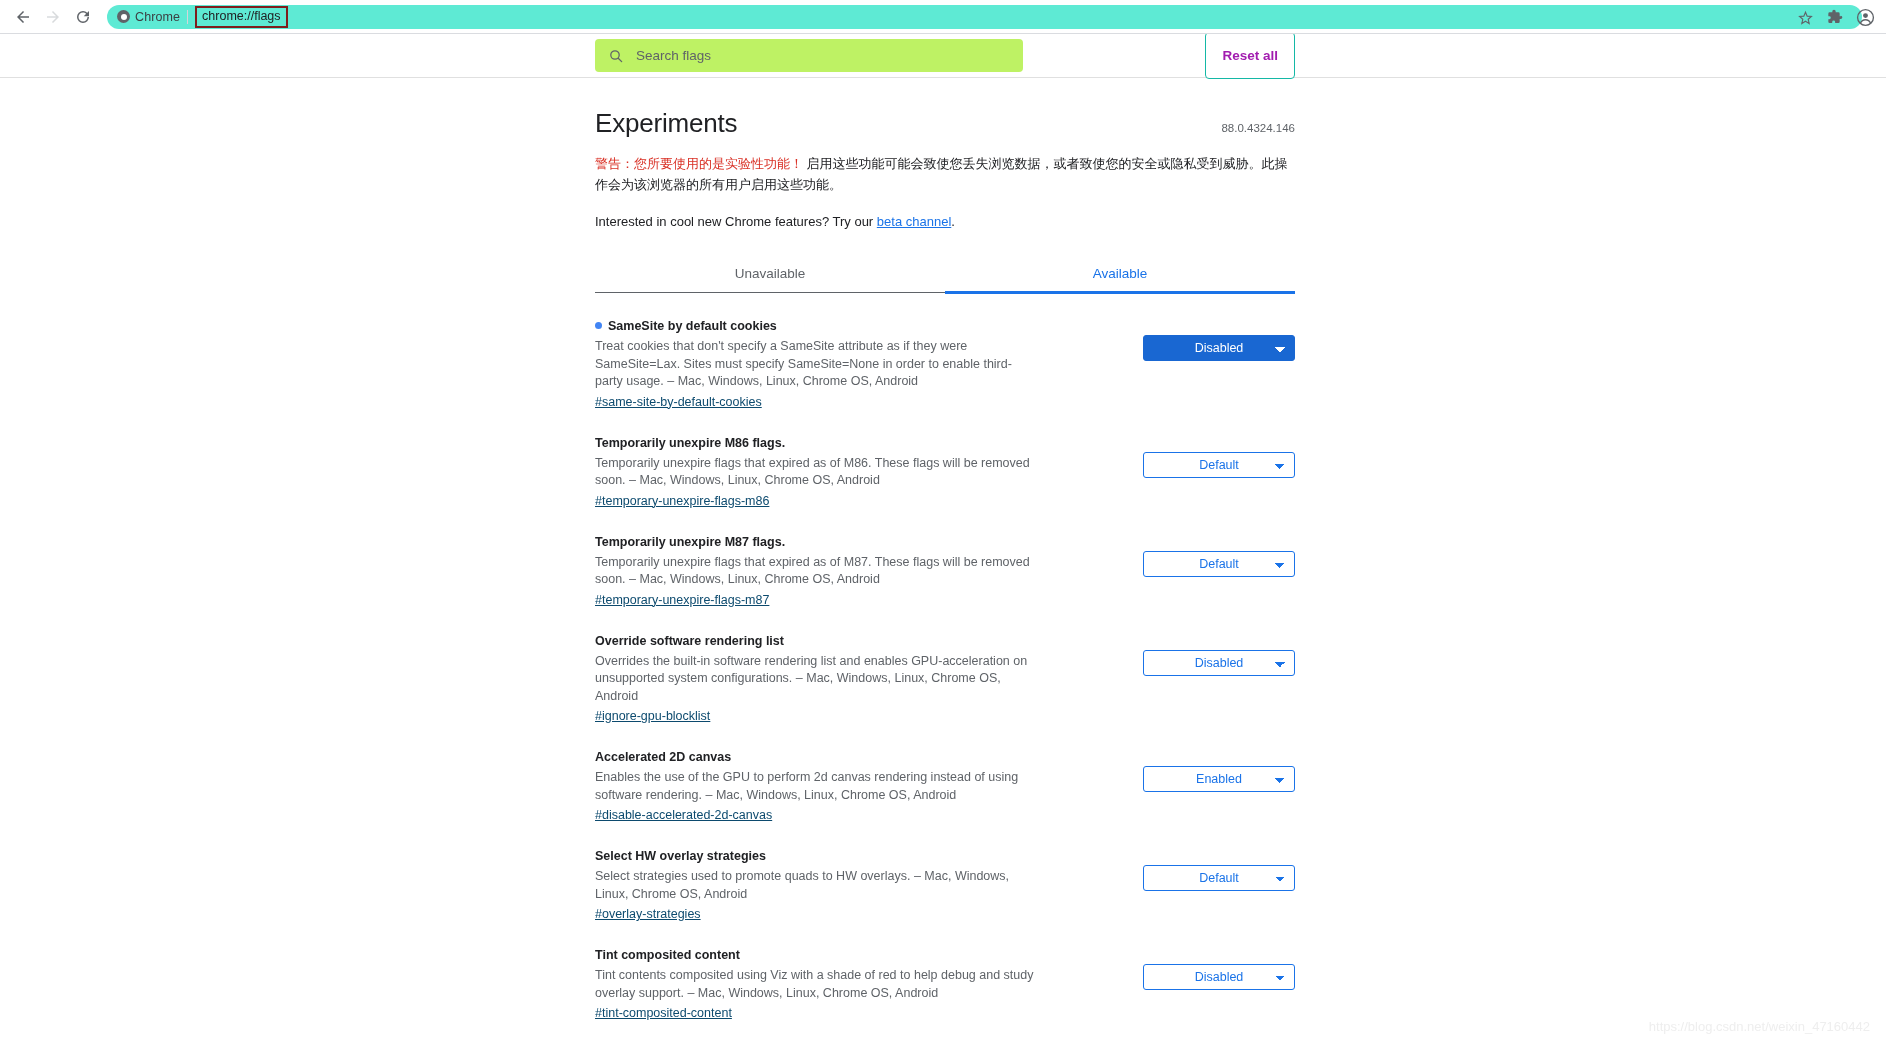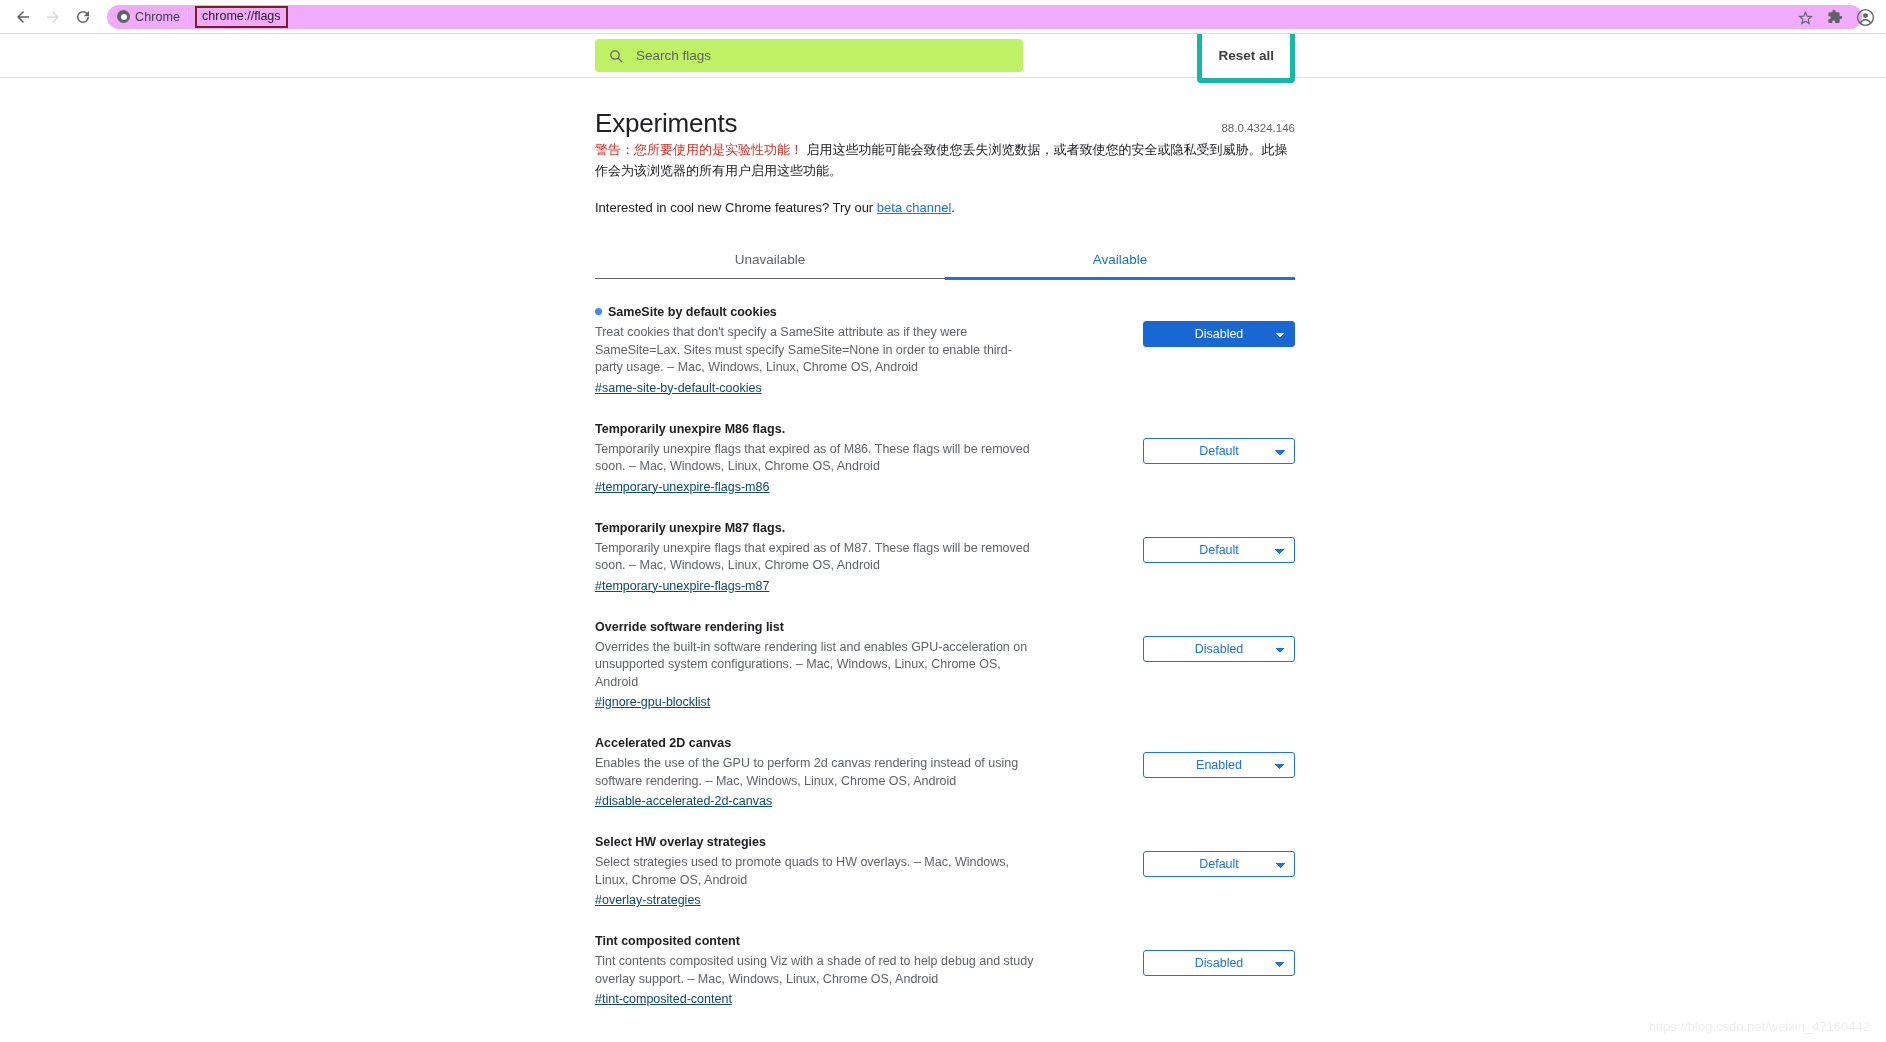--- a/index.html
+++ b/index.html
@@ -36,21 +36,21 @@
     flex: 0 0 auto;
   }
   .nav-btn svg { display: block; }
   .nav-btn.disabled svg { opacity: .38; }
 
   .omnibox {
     flex: 1 1 auto;
     height: 24px;
     margin-left: 9px;
     margin-right: 10px;
-    background: #f0abfc;
+    background: #5eead4;
     border-radius: 13px;
     display: flex;
     align-items: center;
     padding: 0 10px;
     box-sizing: border-box;
     min-width: 0;
   }
   .omnibox-chip {
     display: flex;
     align-items: center;
@@ -148,24 +148,24 @@
     background: transparent;
     font-family: "Liberation Sans", sans-serif;
     font-size: 13.5px;
     color: #202124;
     width: 100%;
     padding: 0;
   }
   .search-input::placeholder { color: #5f6368; opacity: 1; }
 
   .reset-all-btn {
-    border: 5px solid #14b8a6;
+    border: 1px solid #14b8a6;
     border-radius: 4px;
     background: #fff;
-    color: #404040;
+    color: #a21caf;
     font-family: "Liberation Sans", sans-serif;
     font-size: 13.5px;
     font-weight: bold;
     padding: 16px 16px;
     cursor: pointer;
     line-height: 1;
   }
 
   .content-scroll {
     height: calc(100% - 45px);
@@ -192,20 +192,21 @@
     margin: 0;
     letter-spacing: -.2px;
   }
   .version {
     font-size: 11.5px;
     color: #5f6368;
     white-space: nowrap;
   }
 
   .warning {
+    margin-top: 14px;
     font-size: 13px;
     line-height: 21px;
     color: #202124;
   }
   .warning .warn-red { color: #d93025; }
 
   .beta-line {
     margin-top: 17px;
     font-size: 13px;
     color: #202124;

